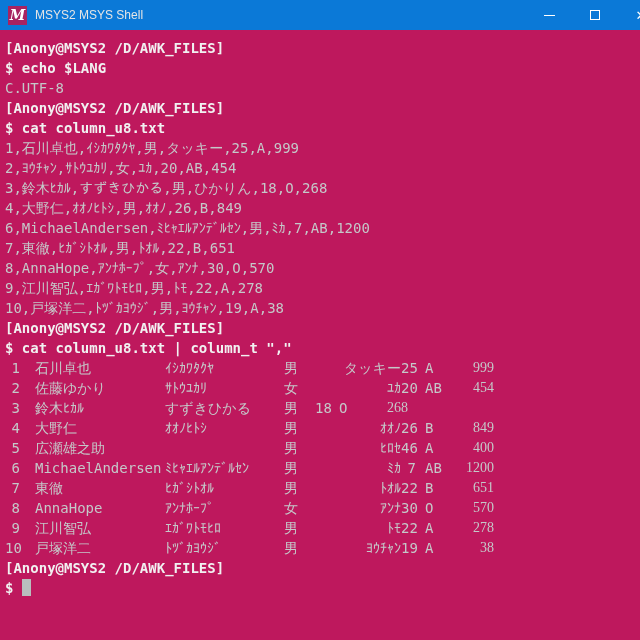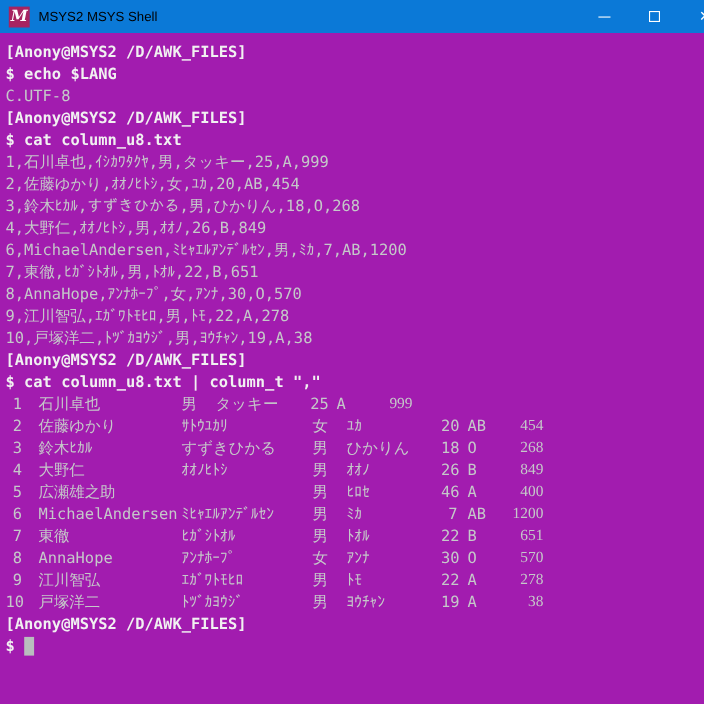--- a/index.html
+++ b/index.html
@@ -11,46 +11,46 @@
     height:30px; background:#0b79d7; display:flex; align-items:center;
     overflow:hidden; position:relative;
   }
   .app-icon {
     width:19px; height:19px; margin-left:8px; background:#a72361;
     color:#ffffff; font-family:"DejaVu Serif", serif; font-style:italic;
     font-weight:bold; font-size:14px; line-height:19px; text-align:center;
     flex:0 0 auto;
   }
   .title-text {
-    color:#000000; font-family:"Liberation Sans", sans-serif;
+    color:#e5e5e5; font-family:"Liberation Sans", sans-serif;
     font-size:12px; margin-left:8px; white-space:nowrap; flex:1 1 auto;
   }
   .win-buttons { display:flex; flex:0 0 auto; margin-right:-24px; }
   .win-btn {
     width:46px; height:30px; display:flex; align-items:center;
     justify-content:center; color:#ffffff;
   }
   .glyph-min { width:11px; height:1px; background:#ffffff; }
   .glyph-max { width:10px; height:10px; border:1px solid #ffffff; }
   .glyph-close { font-size:13px; font-family:"DejaVu Sans", sans-serif; }
 
   
   .terminal {
-    height:610px; padding:8px 0 0 5px; background:#a21caf;
+    height:610px; padding:8px 0 0 5px; background:#be185d;
     font-size:14px; line-height:20px; overflow:hidden;
   }
   .line { height:20px; white-space:pre; color:#c5c8c9; }
   .line.prompt, .line.command { color:#f1f1f1; font-weight:bold; }
   .line.row { display:flex; }
   .line.row span { flex:0 0 auto; white-space:pre; overflow:visible; }
   .c-id    { width:15px;  text-align:right; }
   .c-name  { width:130px; margin-left:15px; }
   .c-furi  { width:119px; }
   .c-sex   { width:31px;  }
-  .c-call  { width:86px;  }
+  .c-call  { width:86px;text-align:right;  }
   .c-age   { width:15px;  text-align:right; }
   .c-blood { width:24px;  margin-left:9px; }
   .c-pts   { width:45px;  text-align:right;font-family:Liberation Serif, serif; }
   .cursor-block {
     display:inline-block; width:9px; height:17px; background:#b9bdbe;
     vertical-align:text-bottom; margin-left:9px;
   }
 </style>
 </head>
 <body>
@@ -71,33 +71,33 @@
   </div>
 </div>
 
 <div class="terminal" id="terminal">
     <div class="line prompt">[Anony@MSYS2 /D/AWK_FILES]</div>
     <div class="line command">$ echo $LANG</div>
     <div class="line output">C.UTF-8</div>
     <div class="line prompt">[Anony@MSYS2 /D/AWK_FILES]</div>
     <div class="line command">$ cat column_u8.txt</div>
     <div class="line output">1,石川卓也,ｲｼｶﾜﾀｸﾔ,男,タッキー,25,A,999</div>
-    <div class="line output">2,佐藤ゆかり,ｵｵﾉﾋﾄｼ,女,ﾕｶ,20,AB,454</div>
+    <div class="line output">2,ﾖｳﾁｬﾝ,ｻﾄｳﾕｶﾘ,女,ﾕｶ,20,AB,454</div>
     <div class="line output">3,鈴木ﾋｶﾙ,すずきひかる,男,ひかりん,18,O,268</div>
     <div class="line output">4,大野仁,ｵｵﾉﾋﾄｼ,男,ｵｵﾉ,26,B,849</div>
     <div class="line output">6,MichaelAndersen,ﾐﾋｬｴﾙｱﾝﾃﾞﾙｾﾝ,男,ﾐｶ,7,AB,1200</div>
     <div class="line output">7,東徹,ﾋｶﾞｼﾄｵﾙ,男,ﾄｵﾙ,22,B,651</div>
     <div class="line output">8,AnnaHope,ｱﾝﾅﾎｰﾌﾟ,女,ｱﾝﾅ,30,O,570</div>
     <div class="line output">9,江川智弘,ｴｶﾞﾜﾄﾓﾋﾛ,男,ﾄﾓ,22,A,278</div>
     <div class="line output">10,戸塚洋二,ﾄﾂﾞｶﾖｳｼﾞ,男,ﾖｳﾁｬﾝ,19,A,38</div>
     <div class="line prompt">[Anony@MSYS2 /D/AWK_FILES]</div>
     <div class="line command">$ cat column_u8.txt | column_t ","</div>
-    <div class="line row"><span class="c-id">1</span><span class="c-name">石川卓也</span><span class="c-sex">男</span><span class="c-call">タッキー</span><span class="c-age">25</span><span class="c-blood">A</span><span class="c-pts">999</span></div>
+    <div class="line row"><span class="c-id">1</span><span class="c-name">石川卓也</span><span class="c-furi">ｲｼｶﾜﾀｸﾔ</span><span class="c-sex">男</span><span class="c-call">タッキー</span><span class="c-age">25</span><span class="c-blood">A</span><span class="c-pts">999</span></div>
     <div class="line row"><span class="c-id">2</span><span class="c-name">佐藤ゆかり</span><span class="c-furi">ｻﾄｳﾕｶﾘ</span><span class="c-sex">女</span><span class="c-call">ﾕｶ</span><span class="c-age">20</span><span class="c-blood">AB</span><span class="c-pts">454</span></div>
-    <div class="line row"><span class="c-id">3</span><span class="c-name">鈴木ﾋｶﾙ</span><span class="c-furi">すずきひかる</span><span class="c-sex">男</span><span class="c-call">ひかりん</span><span class="c-age">18</span><span class="c-blood">O</span><span class="c-pts">268</span></div>
+    <div class="line row"><span class="c-id">3</span><span class="c-name">鈴木ﾋｶﾙ</span><span class="c-furi">すずきひかる</span><span class="c-sex">男</span><span class="c-age">18</span><span class="c-blood">O</span><span class="c-pts">268</span></div>
     <div class="line row"><span class="c-id">4</span><span class="c-name">大野仁</span><span class="c-furi">ｵｵﾉﾋﾄｼ</span><span class="c-sex">男</span><span class="c-call">ｵｵﾉ</span><span class="c-age">26</span><span class="c-blood">B</span><span class="c-pts">849</span></div>
     <div class="line row"><span class="c-id">5</span><span class="c-name">広瀬雄之助</span><span class="c-furi"></span><span class="c-sex">男</span><span class="c-call">ﾋﾛｾ</span><span class="c-age">46</span><span class="c-blood">A</span><span class="c-pts">400</span></div>
     <div class="line row"><span class="c-id">6</span><span class="c-name">MichaelAndersen</span><span class="c-furi">ﾐﾋｬｴﾙｱﾝﾃﾞﾙｾﾝ</span><span class="c-sex">男</span><span class="c-call">ﾐｶ</span><span class="c-age">7</span><span class="c-blood">AB</span><span class="c-pts">1200</span></div>
     <div class="line row"><span class="c-id">7</span><span class="c-name">東徹</span><span class="c-furi">ﾋｶﾞｼﾄｵﾙ</span><span class="c-sex">男</span><span class="c-call">ﾄｵﾙ</span><span class="c-age">22</span><span class="c-blood">B</span><span class="c-pts">651</span></div>
     <div class="line row"><span class="c-id">8</span><span class="c-name">AnnaHope</span><span class="c-furi">ｱﾝﾅﾎｰﾌﾟ</span><span class="c-sex">女</span><span class="c-call">ｱﾝﾅ</span><span class="c-age">30</span><span class="c-blood">O</span><span class="c-pts">570</span></div>
     <div class="line row"><span class="c-id">9</span><span class="c-name">江川智弘</span><span class="c-furi">ｴｶﾞﾜﾄﾓﾋﾛ</span><span class="c-sex">男</span><span class="c-call">ﾄﾓ</span><span class="c-age">22</span><span class="c-blood">A</span><span class="c-pts">278</span></div>
     <div class="line row"><span class="c-id">10</span><span class="c-name">戸塚洋二</span><span class="c-furi">ﾄﾂﾞｶﾖｳｼﾞ</span><span class="c-sex">男</span><span class="c-call">ﾖｳﾁｬﾝ</span><span class="c-age">19</span><span class="c-blood">A</span><span class="c-pts">38</span></div>
     <div class="line prompt">[Anony@MSYS2 /D/AWK_FILES]</div>
     <div class="line command"><span>$</span><span class="cursor-block"></span></div>
   </div>

